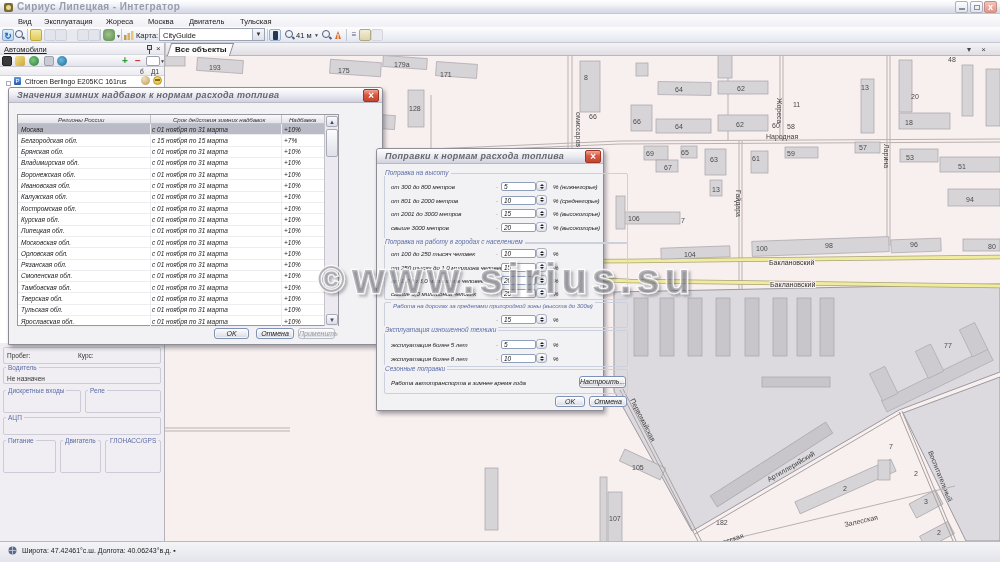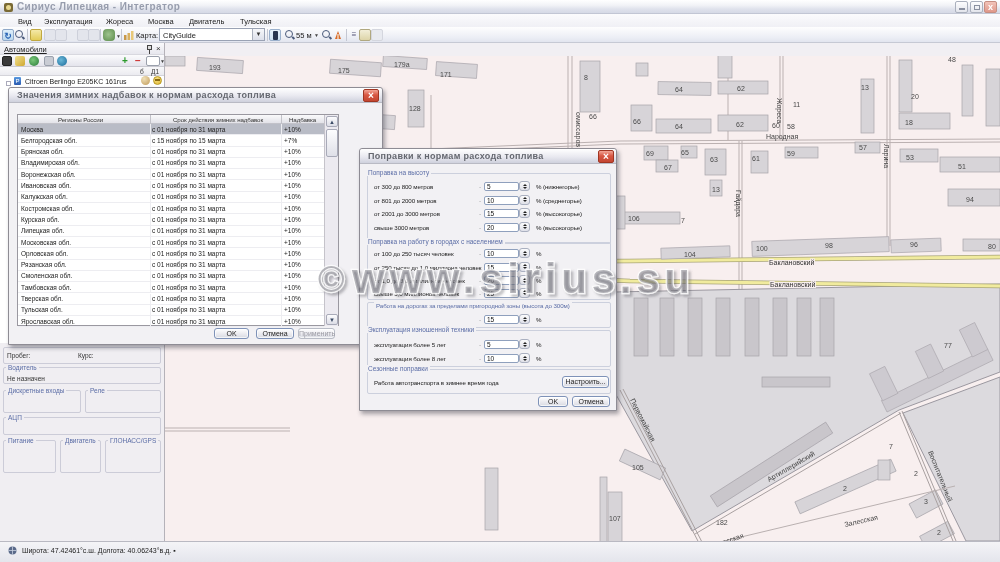--- a/index.html
+++ b/index.html
@@ -269,33 +269,38 @@
   <div style="position:absolute;left:136px;top:4px;font-size:7.5px;color:#222;">Карта:</div>
   <div id="combo">
         <span style="position:absolute;left:3px;top:2px;">CityGuide</span>
         <div class="arr">▼</div>
       </div>
   <div class="tsep" style="left:267px"></div>
   <div class="tico" style="left:269px;border:1px solid #9ab0cc;background:linear-gradient(#e8f2fa,#cfe2f2);">
         <span style="position:absolute;left:3px;top:1px;width:5px;height:9px;background:#28364f;border-radius:1px;"></span>
       </div>
   <div class="tico mag" style="left:284px;"></div>
-  <div style="position:absolute;left:296px;top:4px;font-size:7.5px;color:#222;">55 м</div>
+  <div style="position:absolute;left:296px;top:4px;font-size:7.5px;color:#222;">41 м</div>
   <div style="position:absolute;left:314px;top:5px;font-size:5px;color:#444;">▼</div>
   <div class="tico mag" style="left:321px;"></div>
   <svg style="position:absolute;left:333px;top:3px" width="10" height="10">
         <path d="M2 9 L5 1 L8 9 Z" fill="#d86a28"></path>
         <path d="M5 4 L5 9" stroke="#f8efe0" stroke-width="1.2"></path>
       </svg>
   <div class="tsep" style="left:346px"></div>
   <div class="tico" style="left:348px;color:#557;font-size:8px;">≡</div>
   <div class="tico" style="left:359px;background:linear-gradient(#f2eed8,#ddd4a8);border:1px solid #b0a880;"></div>
   <div class="tico" style="left:371px;background:#e8eaf0;border:1px solid #d4d6de;"></div>
 </div>
 
+<div class="abs" id="tabstrip">
+  <div id="tab1"></div>
+      <div id="tab1t">Все объекты</div>
+  <div id="tabctl">▾ ×</div>
+</div>
 
 <div class="abs" id="lpanel">
   <div id="lp-head">
         <span style="position:absolute;left:4px;top:2px;text-decoration:underline;">Автомобили</span>
     <span style="position:absolute;left:147px;top:2px;width:5px;height:5px;border:1px solid #444;background:#ddd;"></span>
         <span style="position:absolute;left:149px;top:7px;width:1px;height:4px;background:#444;"></span>
     <span style="position:absolute;left:156px;top:1px;font-size:8px;color:#333;">×</span>
       </div>
   <div id="lp-tools">
     <div class="lpi" style="left:2px;background:#3a3a3a;border:1px solid #222;"></div>
@@ -337,21 +342,21 @@
         <div class="glab" style="left:6px;top:71px;">АЦП</div>
         <div class="gbox" style="left:3px;top:97px;width:53px;height:33px;"></div>
         <div class="glab" style="left:6px;top:94px;">Питание</div>
         <div class="gbox" style="left:60px;top:97px;width:41px;height:33px;"></div>
         <div class="glab" style="left:63px;top:94px;">Двигатель</div>
         <div class="gbox" style="left:105px;top:97px;width:56px;height:33px;"></div>
         <div class="glab" style="left:108px;top:94px;">ГЛОНАСС/GPS</div>
       </div>
 </div>
 
-<div class="dlg" id="dlg1" style="left:8px;top:87px;width:375px;height:258px;">
+<div class="dlg" id="dlg1" style="left:8px;top:87px;width:375px;height:258px;font-style:italic;">
   <div class="dlg-title">
         <span>Значения зимних надбавок к нормам расхода топлива</span>
       </div>
   <div class="xbtn" style="right:3px;">×</div>
   <div id="tblwrap">
     <div id="tblhead">
       <span style="position:absolute;left:40px;top:1px;">Регионы России</span>
       <span style="position:absolute;left:155px;top:1px;">Срок действия зимних надбавок</span>
       <span style="position:absolute;left:271px;top:1px;">Надбавка</span>
       <i style="left:132px"></i>
@@ -489,21 +494,21 @@
       <div class="sbtn" style="top:1px;">▲</div>
       <div class="sbtn" style="bottom:1px;">▼</div>
       <div style="position:absolute;left:1px;top:14px;width:12px;height:28px;background:linear-gradient(#fdfdfe,#dfe0e8);border:1px solid #a8aab8;border-radius:2px;"></div>
     </div>
   </div>
   <div class="btn" style="left:205px;top:240px;width:35px;">OK</div>
   <div class="btn" style="left:247px;top:240px;width:38px;">Отмена</div>
   <div class="btn dis" style="left:289px;top:240px;width:37px;">Применить</div>
 </div>
 
-<div class="dlg" id="dlg2" style="left:359px;top:148px;width:258px;height:263px;">
+<div class="dlg" id="dlg2" style="left:376px;top:148px;width:228px;height:263px;font-style:italic;">
   <div class="dlg-title">
         <span>Поправки к нормам расхода топлива</span>
       </div>
   <div class="xbtn" style="right:2px;">×</div>
   <div id="d2body">
         <div class="g2box" style="top:24px;height:71px;"></div>
         <div class="g2lab" style="top:20px;">Поправка на высоту</div>
         <div class="frow" style="left:14px;top:34px;">от 300 до 800 метров</div>
         <div class="frow" style="left:119px;top:34px;">·</div>
         <div class="spin" style="left:124px;top:33px;">5</div>

